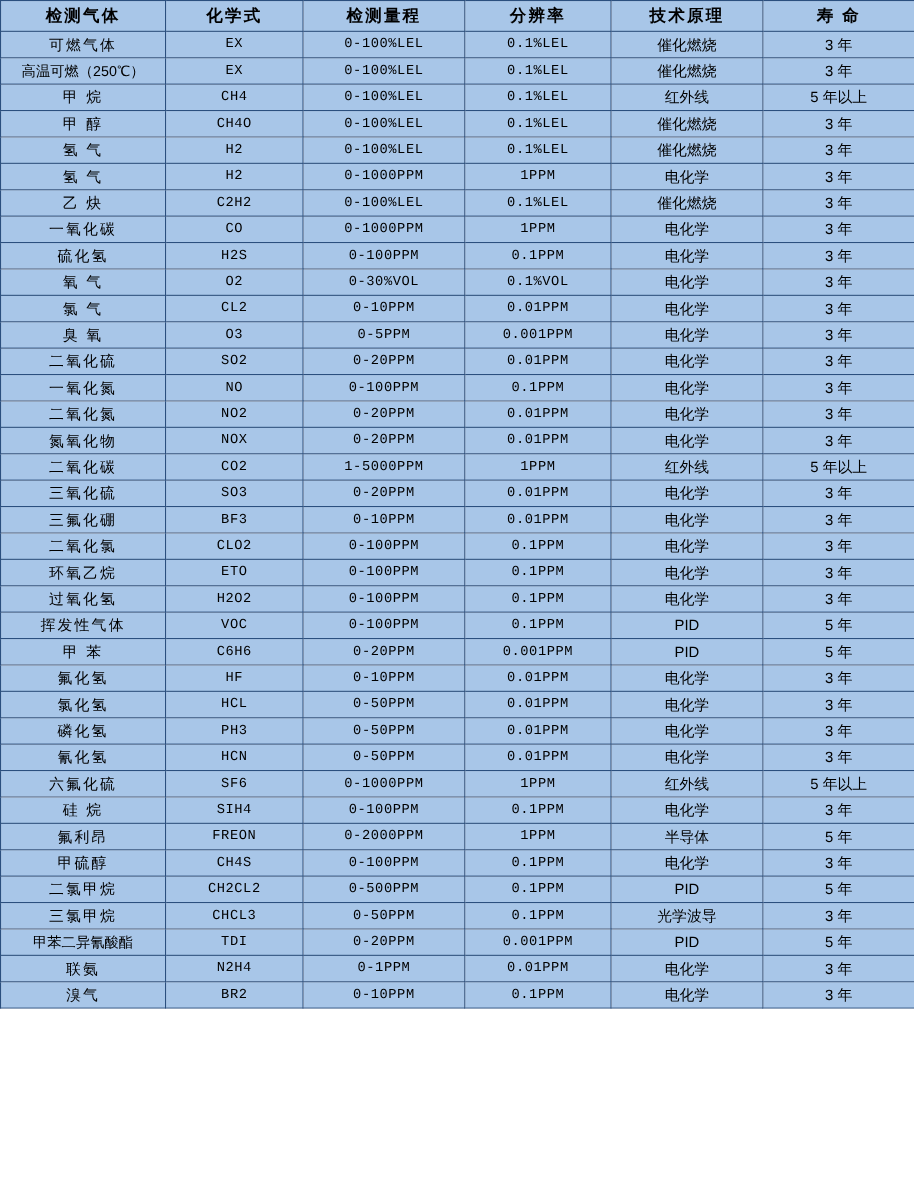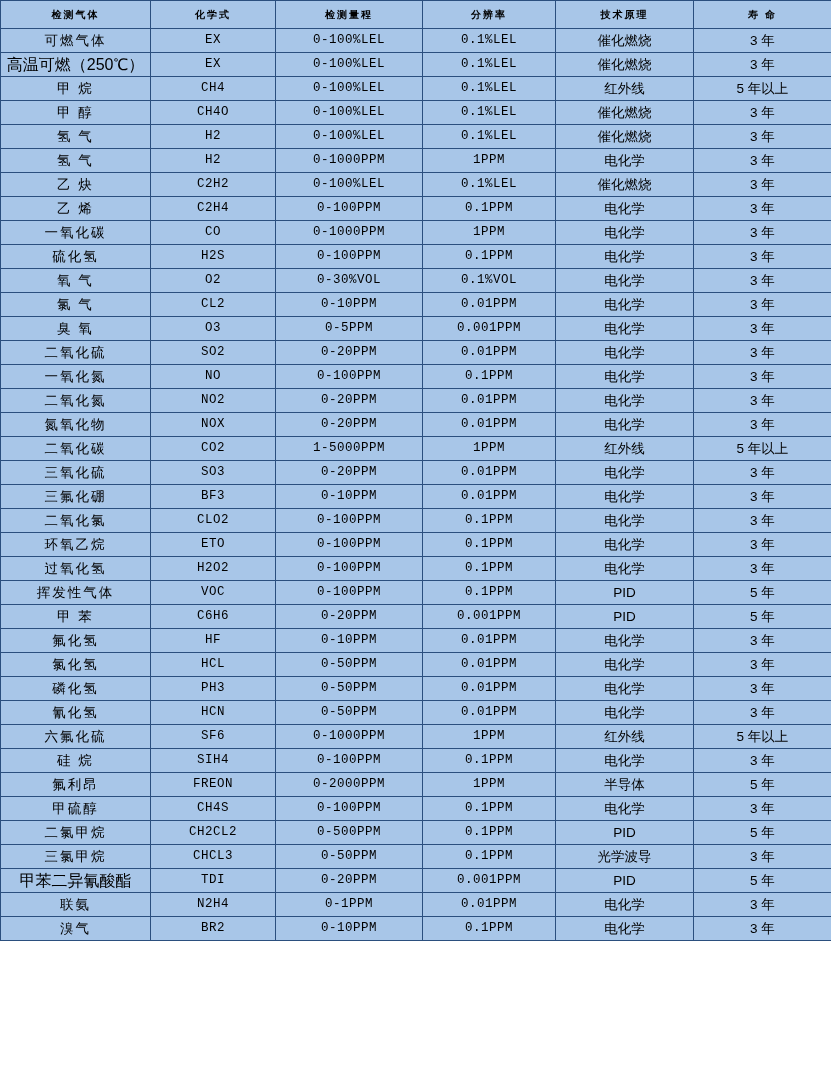--- a/index.html
+++ b/index.html
@@ -33,34 +33,34 @@
     font-weight: normal;
     padding: 0;
     height: 23px;
     line-height: 23px;
     overflow: hidden;
     white-space: nowrap;
   }
   #gas-table thead th {
     height: 27px;
     line-height: 27px;
-    font-size: 10px;
+    font-size: 15px;
     font-weight: bold;
     letter-spacing: 2px;
   }
   #gas-table tbody td {
     font-size: 13.5px;
   }
   #gas-table tbody td.col-name {
     letter-spacing: 2px;
     margin-left: 24px;
   }
   #gas-table tbody td.tight {
     letter-spacing: 0px;
-    font-size: 16px;
+    font-size: 13px;
   }
   #gas-table tbody td.mono {
     font-family: "Liberation Mono", monospace;
     font-size: 12.5px;
     letter-spacing: 0.5px;
   }
 </style>
 </head>
 <body>
 
@@ -134,28 +134,20 @@
       </tr>
       <tr>
         <td class="col-name">乙 炔</td>
         <td class="mono">C2H2</td>
         <td class="mono">0-100%LEL</td>
         <td class="mono">0.1%LEL</td>
         <td>催化燃烧</td>
         <td>3 年</td>
       </tr>
       <tr>
-        <td class="col-name">乙 烯</td>
-        <td class="mono">C2H4</td>
-        <td class="mono">0-100PPM</td>
-        <td class="mono">0.1PPM</td>
-        <td>电化学</td>
-        <td>3 年</td>
-      </tr>
-      <tr>
         <td class="col-name">一氧化碳</td>
         <td class="mono">CO</td>
         <td class="mono">0-1000PPM</td>
         <td class="mono">1PPM</td>
         <td>电化学</td>
         <td>3 年</td>
       </tr>
       <tr>
         <td class="col-name">硫化氢</td>
         <td class="mono">H2S</td>

